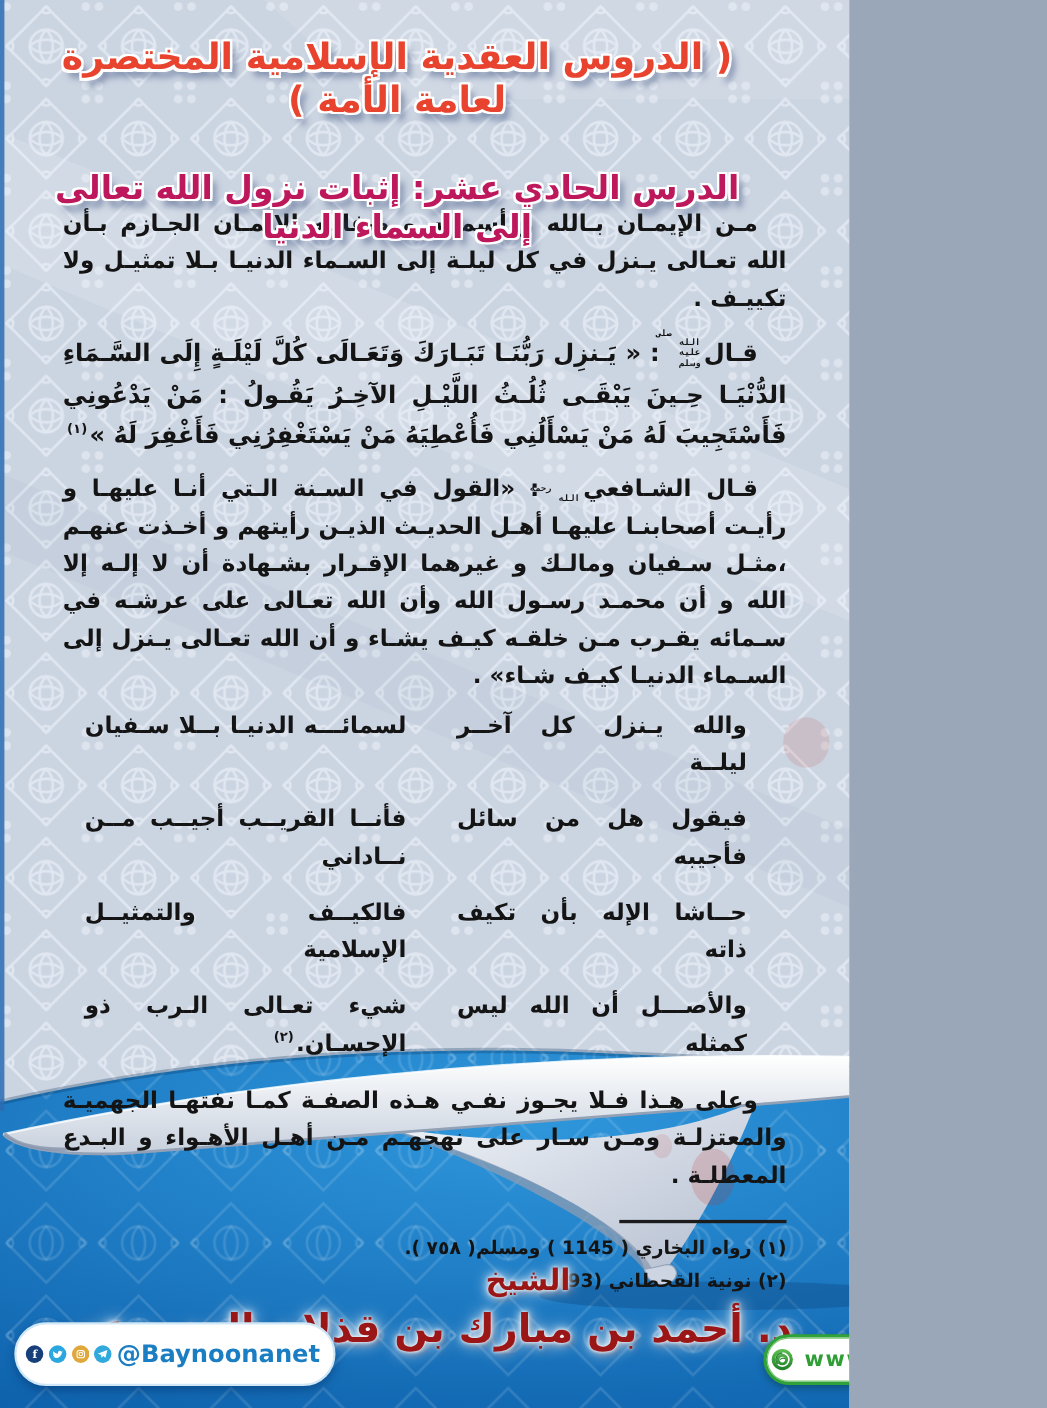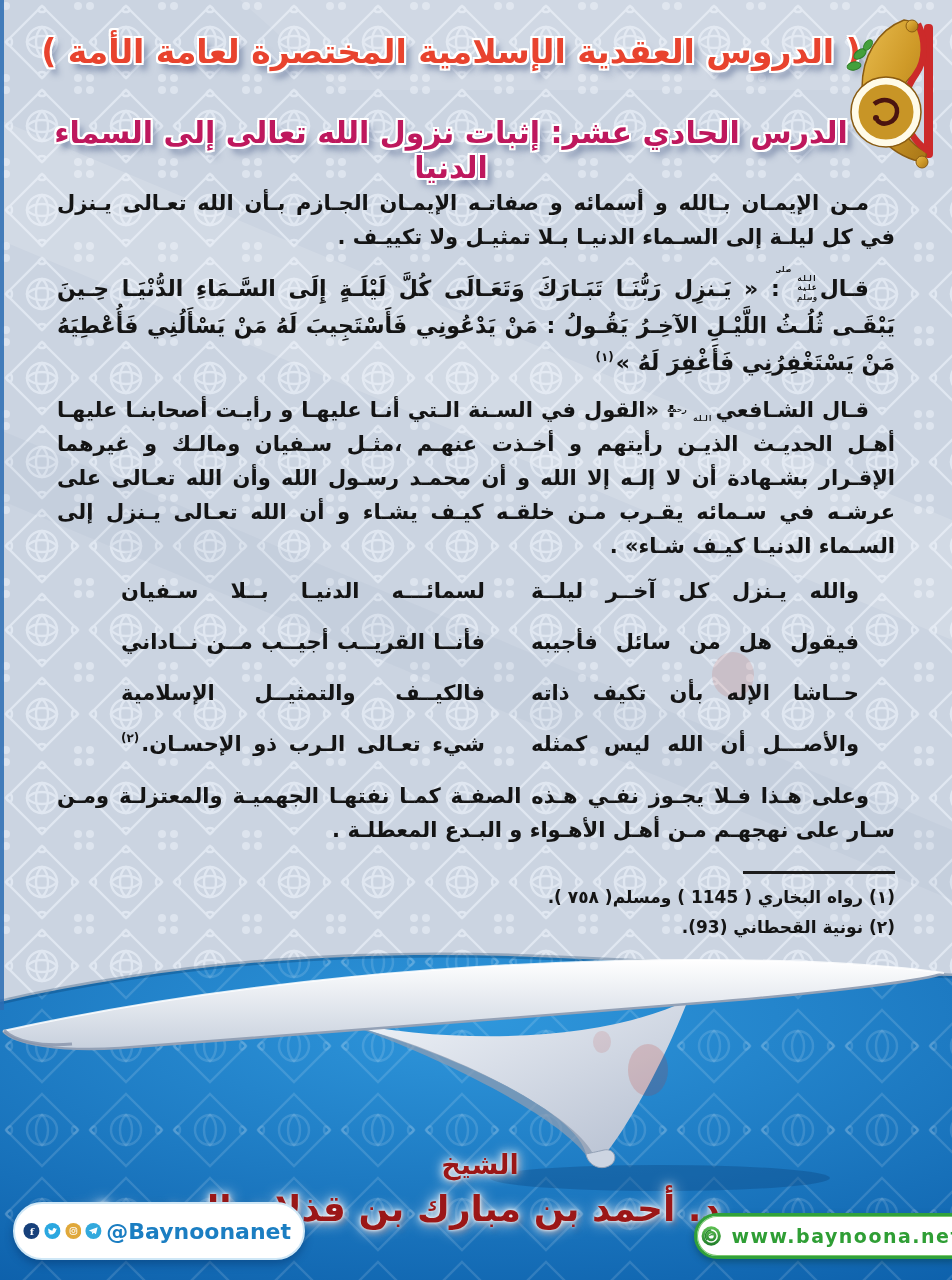--- a/index.html
+++ b/index.html
@@ -1,16 +1,16 @@
 <!DOCTYPE html>
 <html lang="ar"><head>
 <meta charset="utf-8">
 <style>
   html,body{margin:0;padding:0;background:#9aa7b8;}
-  #page{position:relative;width:952px;height:1280px;overflow:hidden;
+  #page{position:relative;width:772px;height:1280px;overflow:hidden;
         background:#cbd4e1;font-family:"DejaVu Sans",sans-serif;}
   svg.layer{position:absolute;left:0;top:0;}
   
   .titles{position:absolute;top:32px;left:20px;right:70px;text-align:center;direction:rtl;z-index:4;}
   .series-title{font-size:33px;font-weight:bold;color:#e8432e;letter-spacing:-1px;
     text-shadow:2px 0 0 #fff,-2px 0 0 #fff,0 2px 0 #fff,0 -2px 0 #fff,
       2px 2px 0 #fff,-2px -2px 0 #fff,2px -2px 0 #fff,-2px 2px 0 #fff,5px 7px 6px rgba(60,80,125,.55);}
   .lesson-title{margin-top:44px;font-size:30px;font-weight:bold;color:#be185d;letter-spacing:-1px;
     text-shadow:2px 0 0 #fff,-2px 0 0 #fff,0 2px 0 #fff,0 -2px 0 #fff,
       2px 2px 0 #fff,-2px -2px 0 #fff,2px -2px 0 #fff,-2px 2px 0 #fff,5px 7px 6px rgba(60,80,125,.55);}

